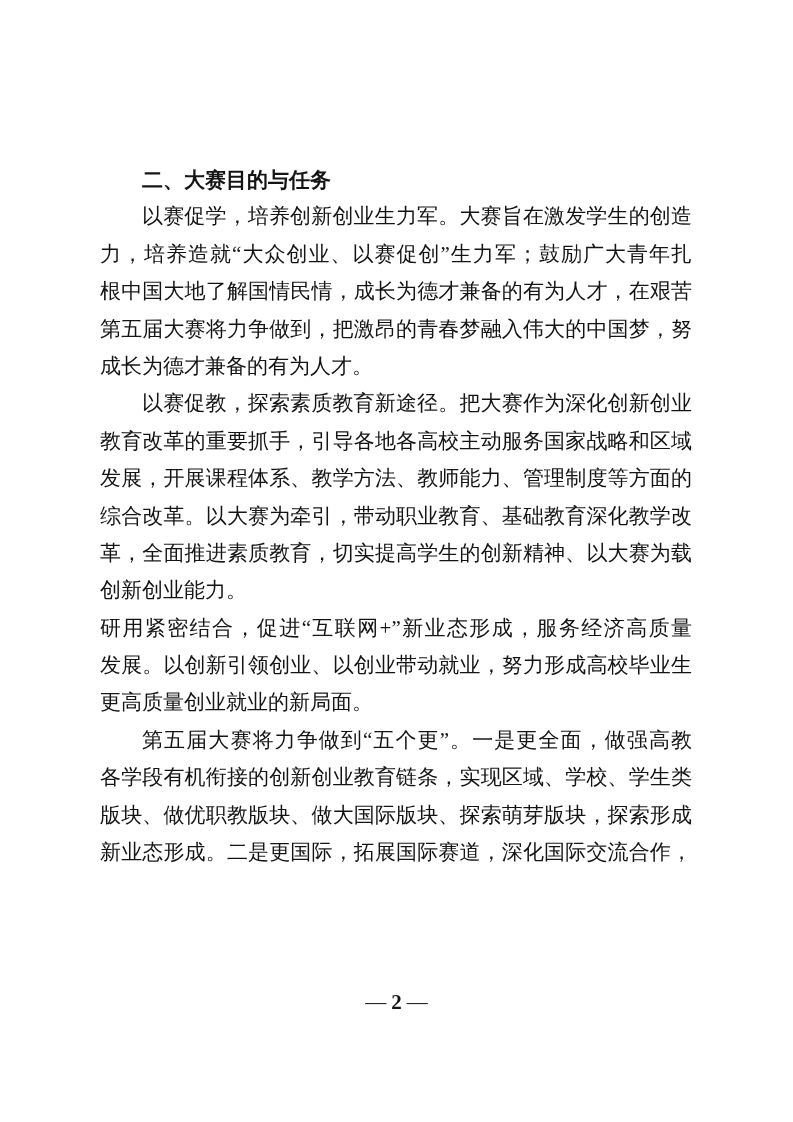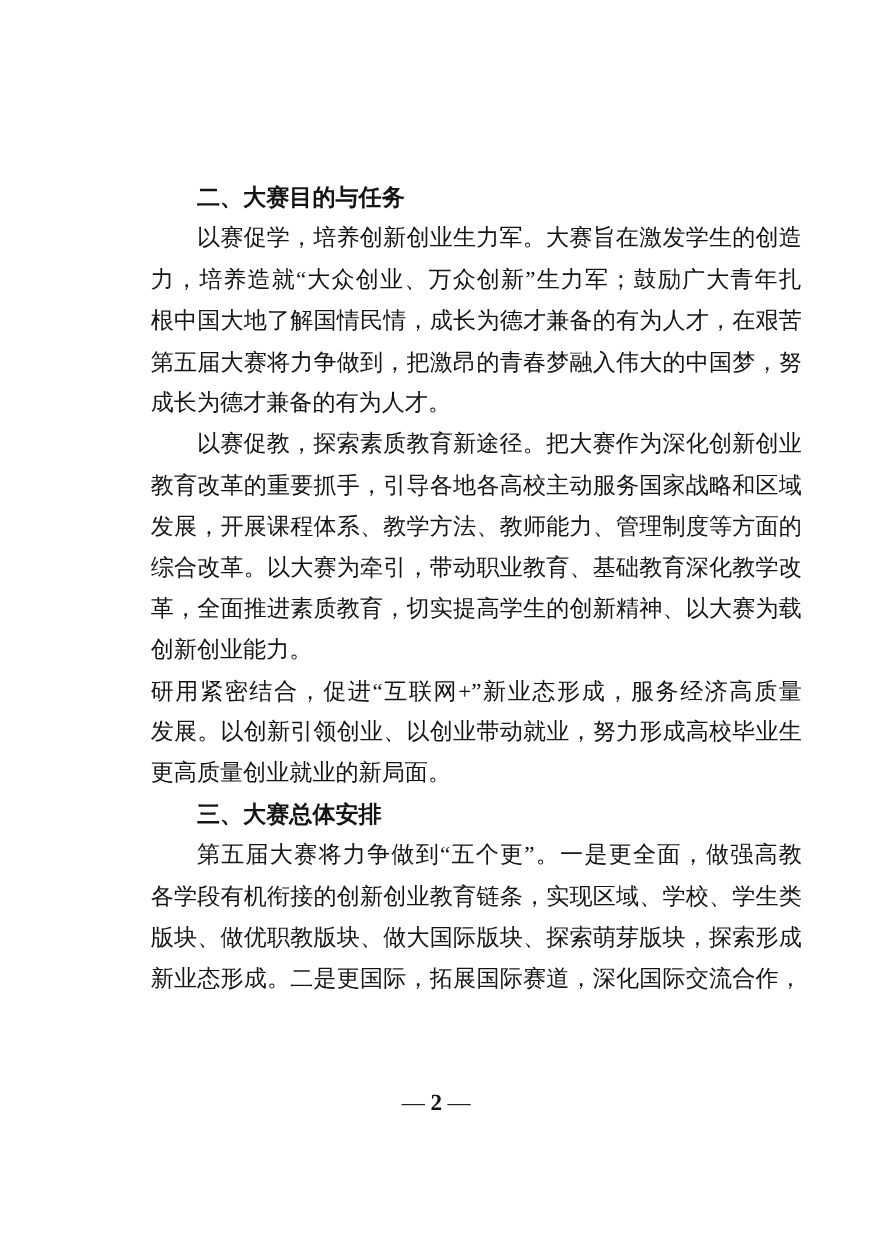--- a/index.html
+++ b/index.html
@@ -21,21 +21,20 @@
     top: 0;
     width: 793px;
     height: 1122px;
     background: #ffffff;
   }
   .doc {
     position: absolute;
     left: 100px;
     top: 161px;
     width: 592px;
-    margin-left: 37px;
   }
   .line {
     height: 37.4px;
     line-height: 37.4px;
     font-size: 21px;
     overflow: hidden;
   }
   .line.fill {
     text-align: justify;
     text-align-last: justify;
@@ -72,34 +71,33 @@
     display: inline-block;
   }
 </style>
 </head>
 <body>
 
 <div class="page">
   <div class="doc" id="doc">
       <div class="line heading indent">二、大赛目的与任务</div>
       <div class="line indent fill"><span class="bold-lead">以赛促学，培养创新创业生力军。</span><span class="body-text">大赛旨在激发学生的创造</span></div>
-      <div class="line fill"><span class="body-text">力，培养造就“大众创业、万众创新”生力军；鼓励广大青年扎</span></div>
+      <div class="line fill"><span class="body-text">力，培养造就“大众创业、以赛促创”生力军；鼓励广大青年扎</span></div>
       <div class="line fill"><span class="body-text">根中国大地了解国情民情，成长为德才兼备的有为人才，在艰苦</span></div>
       <div class="line fill"><span class="body-text">第五届大赛将力争做到，把激昂的青春梦融入伟大的中国梦，努力</span></div>
       <div class="line"><span class="body-text">成长为德才兼备的有为人才。</span></div>
       <div class="line indent fill"><span class="bold-lead">以赛促教，探索素质教育新途径。</span><span class="body-text">把大赛作为深化创新创业</span></div>
       <div class="line fill"><span class="body-text">教育改革的重要抓手，引导各地各高校主动服务国家战略和区域</span></div>
       <div class="line fill"><span class="body-text">发展，开展课程体系、教学方法、教师能力、管理制度等方面的</span></div>
       <div class="line fill"><span class="body-text">综合改革。以大赛为牵引，带动职业教育、基础教育深化教学改</span></div>
       <div class="line fill"><span class="body-text">革，全面推进素质教育，切实提高学生的创新精神、以大赛为载体</span></div>
       <div class="line"><span class="body-text">创新创业能力。</span></div>
       <div class="line fill"><span class="body-text">研用紧密结合，促进“互联网+”新业态形成，服务经济高质量</span></div>
       <div class="line fill"><span class="body-text">发展。以创新引领创业、以创业带动就业，努力形成高校毕业生</span></div>
       <div class="line"><span class="body-text">更高质量创业就业的新局面。</span></div>
-      <div class="line heading indent">三、大赛总体安排</div>
       <div class="line indent fill"><span class="body-text">第五届大赛将力争做到“五个更”。</span><span class="bold-lead">一是更全面，</span><span class="body-text">做强高教</span></div>
       <div class="line fill"><span class="body-text">各学段有机衔接的创新创业教育链条，实现区域、学校、学生类</span></div>
       <div class="line fill"><span class="body-text">版块、做优职教版块、做大国际版块、探索萌芽版块，探索形成</span></div>
       <div class="line fill"><span class="body-text">新业态形成。</span><span class="bold-lead">二是更国际，</span><span class="body-text">拓展国际赛道，深化国际交流合作，深</span></div>
     </div>
   <div class="footer">
     <span class="dash">—</span><span class="num">2</span><span class="dash">—</span>
   </div>
 </div>
 

